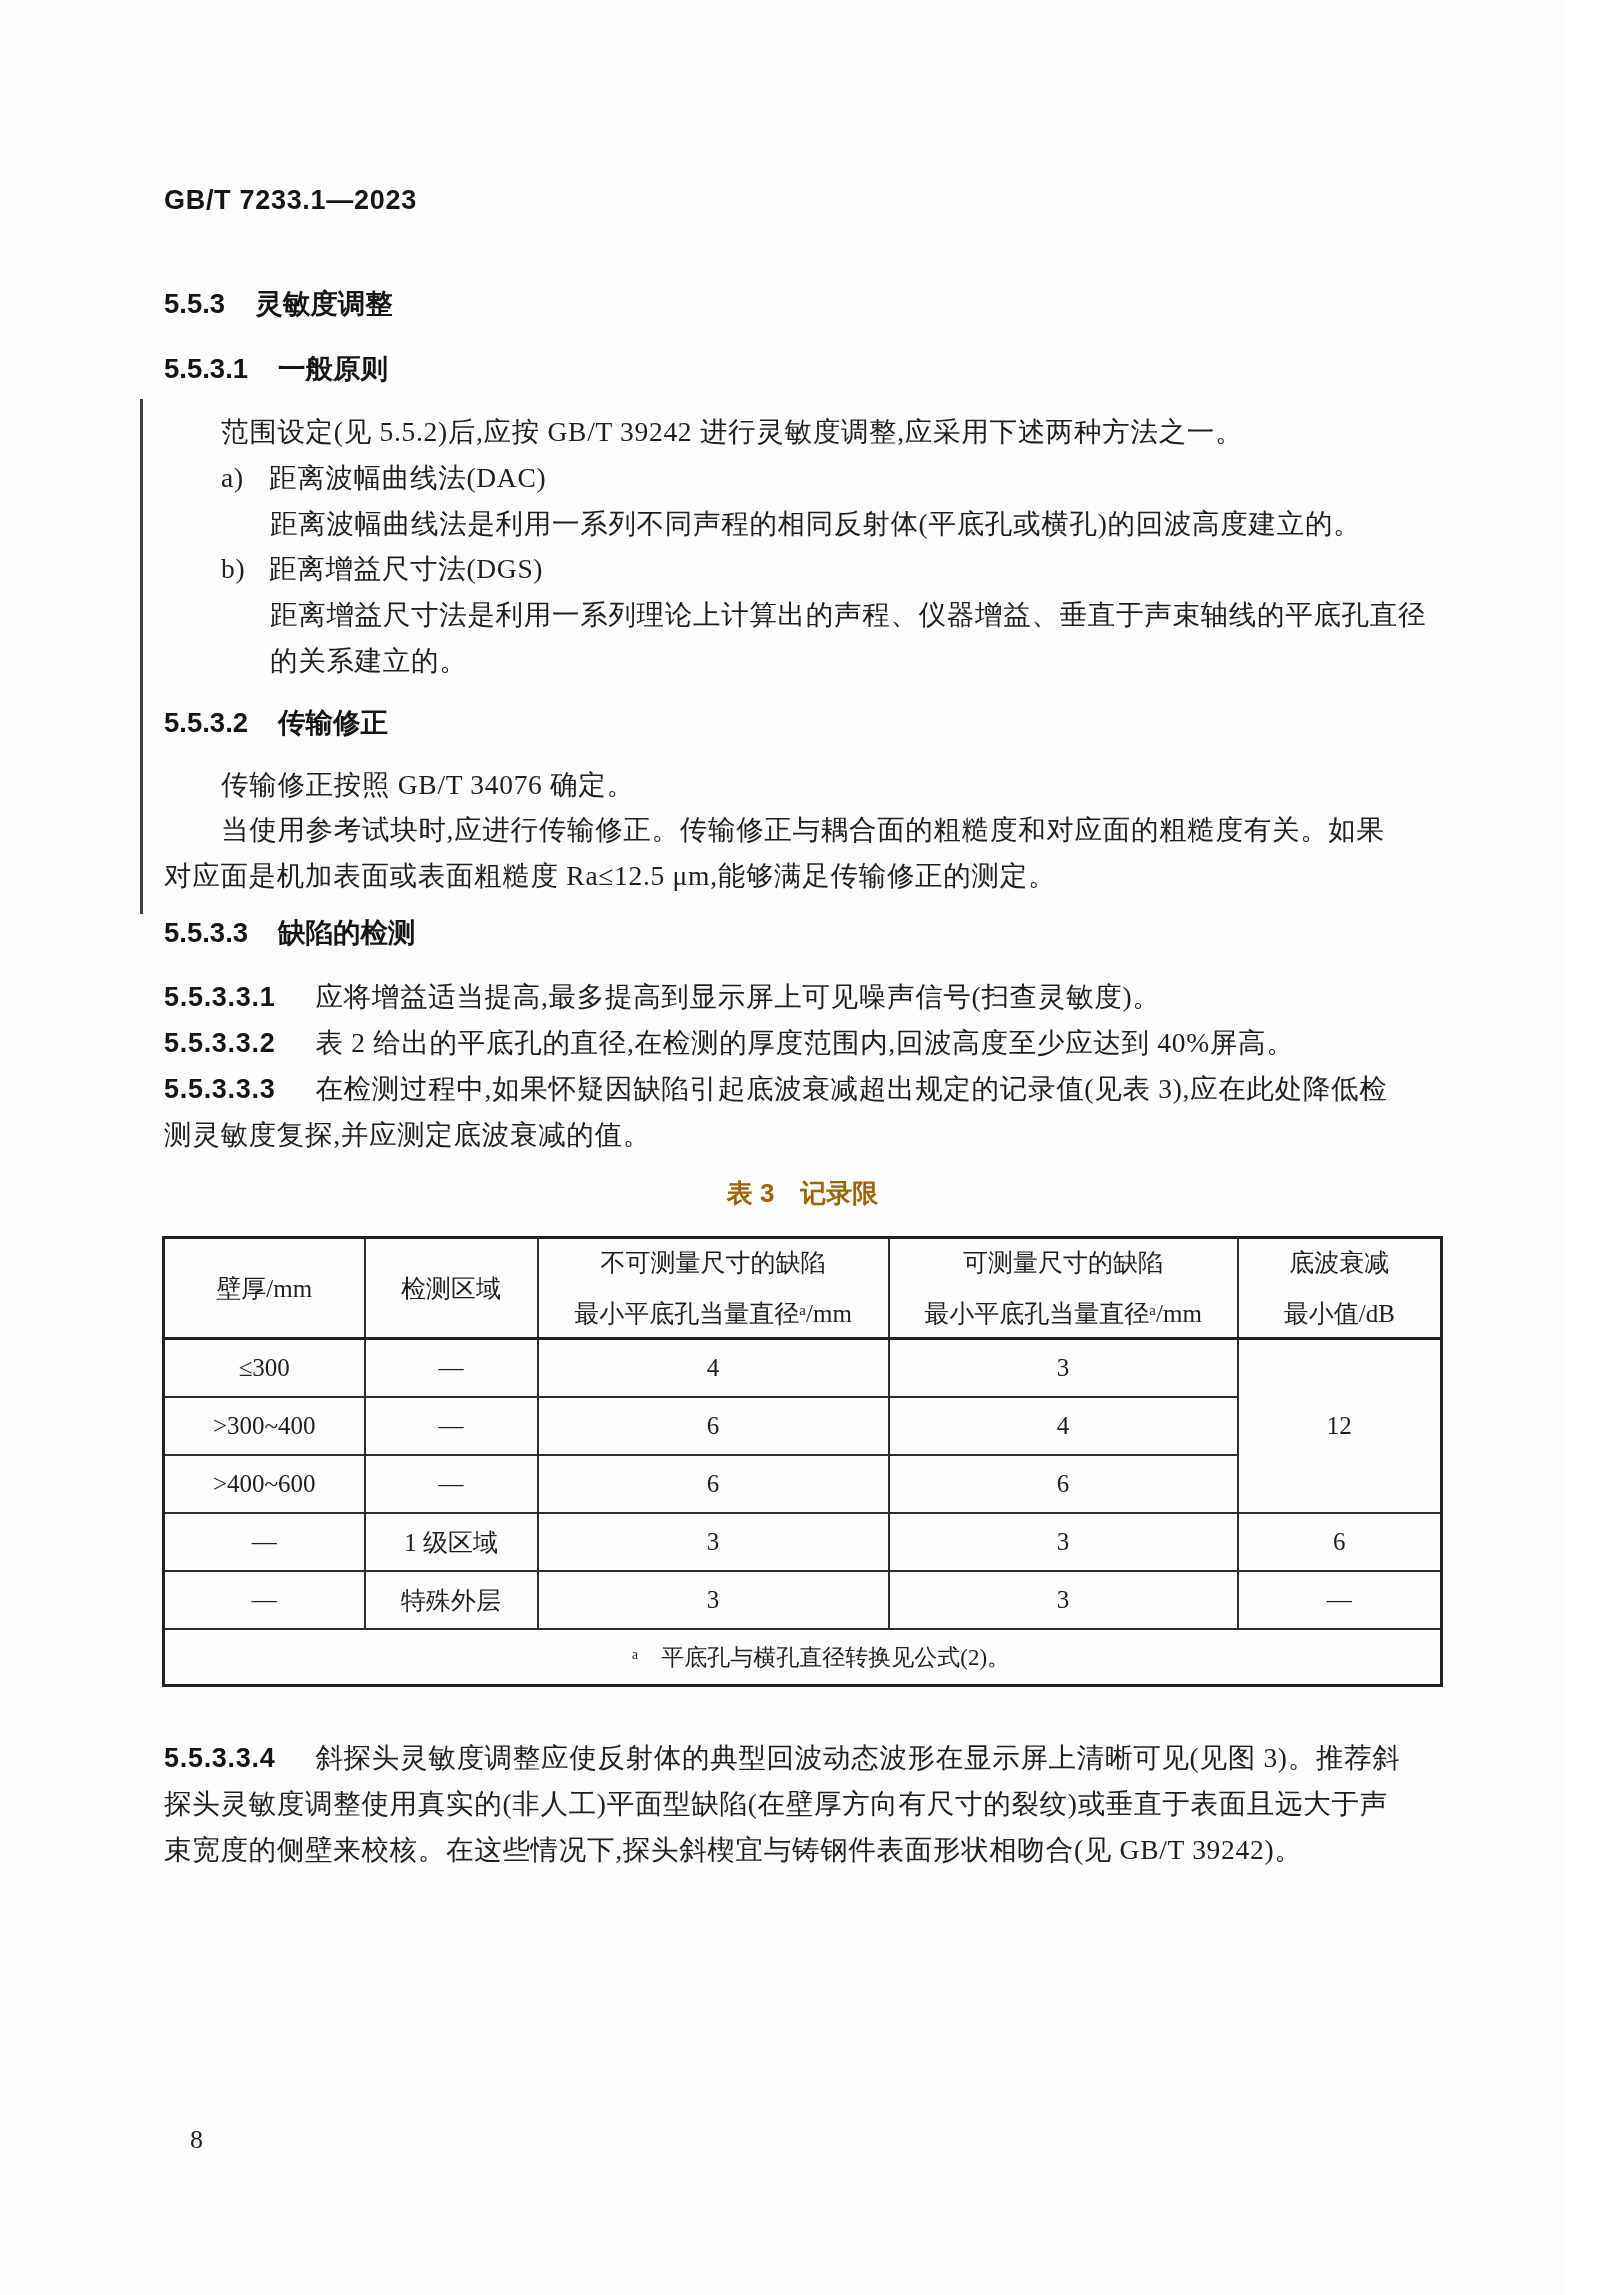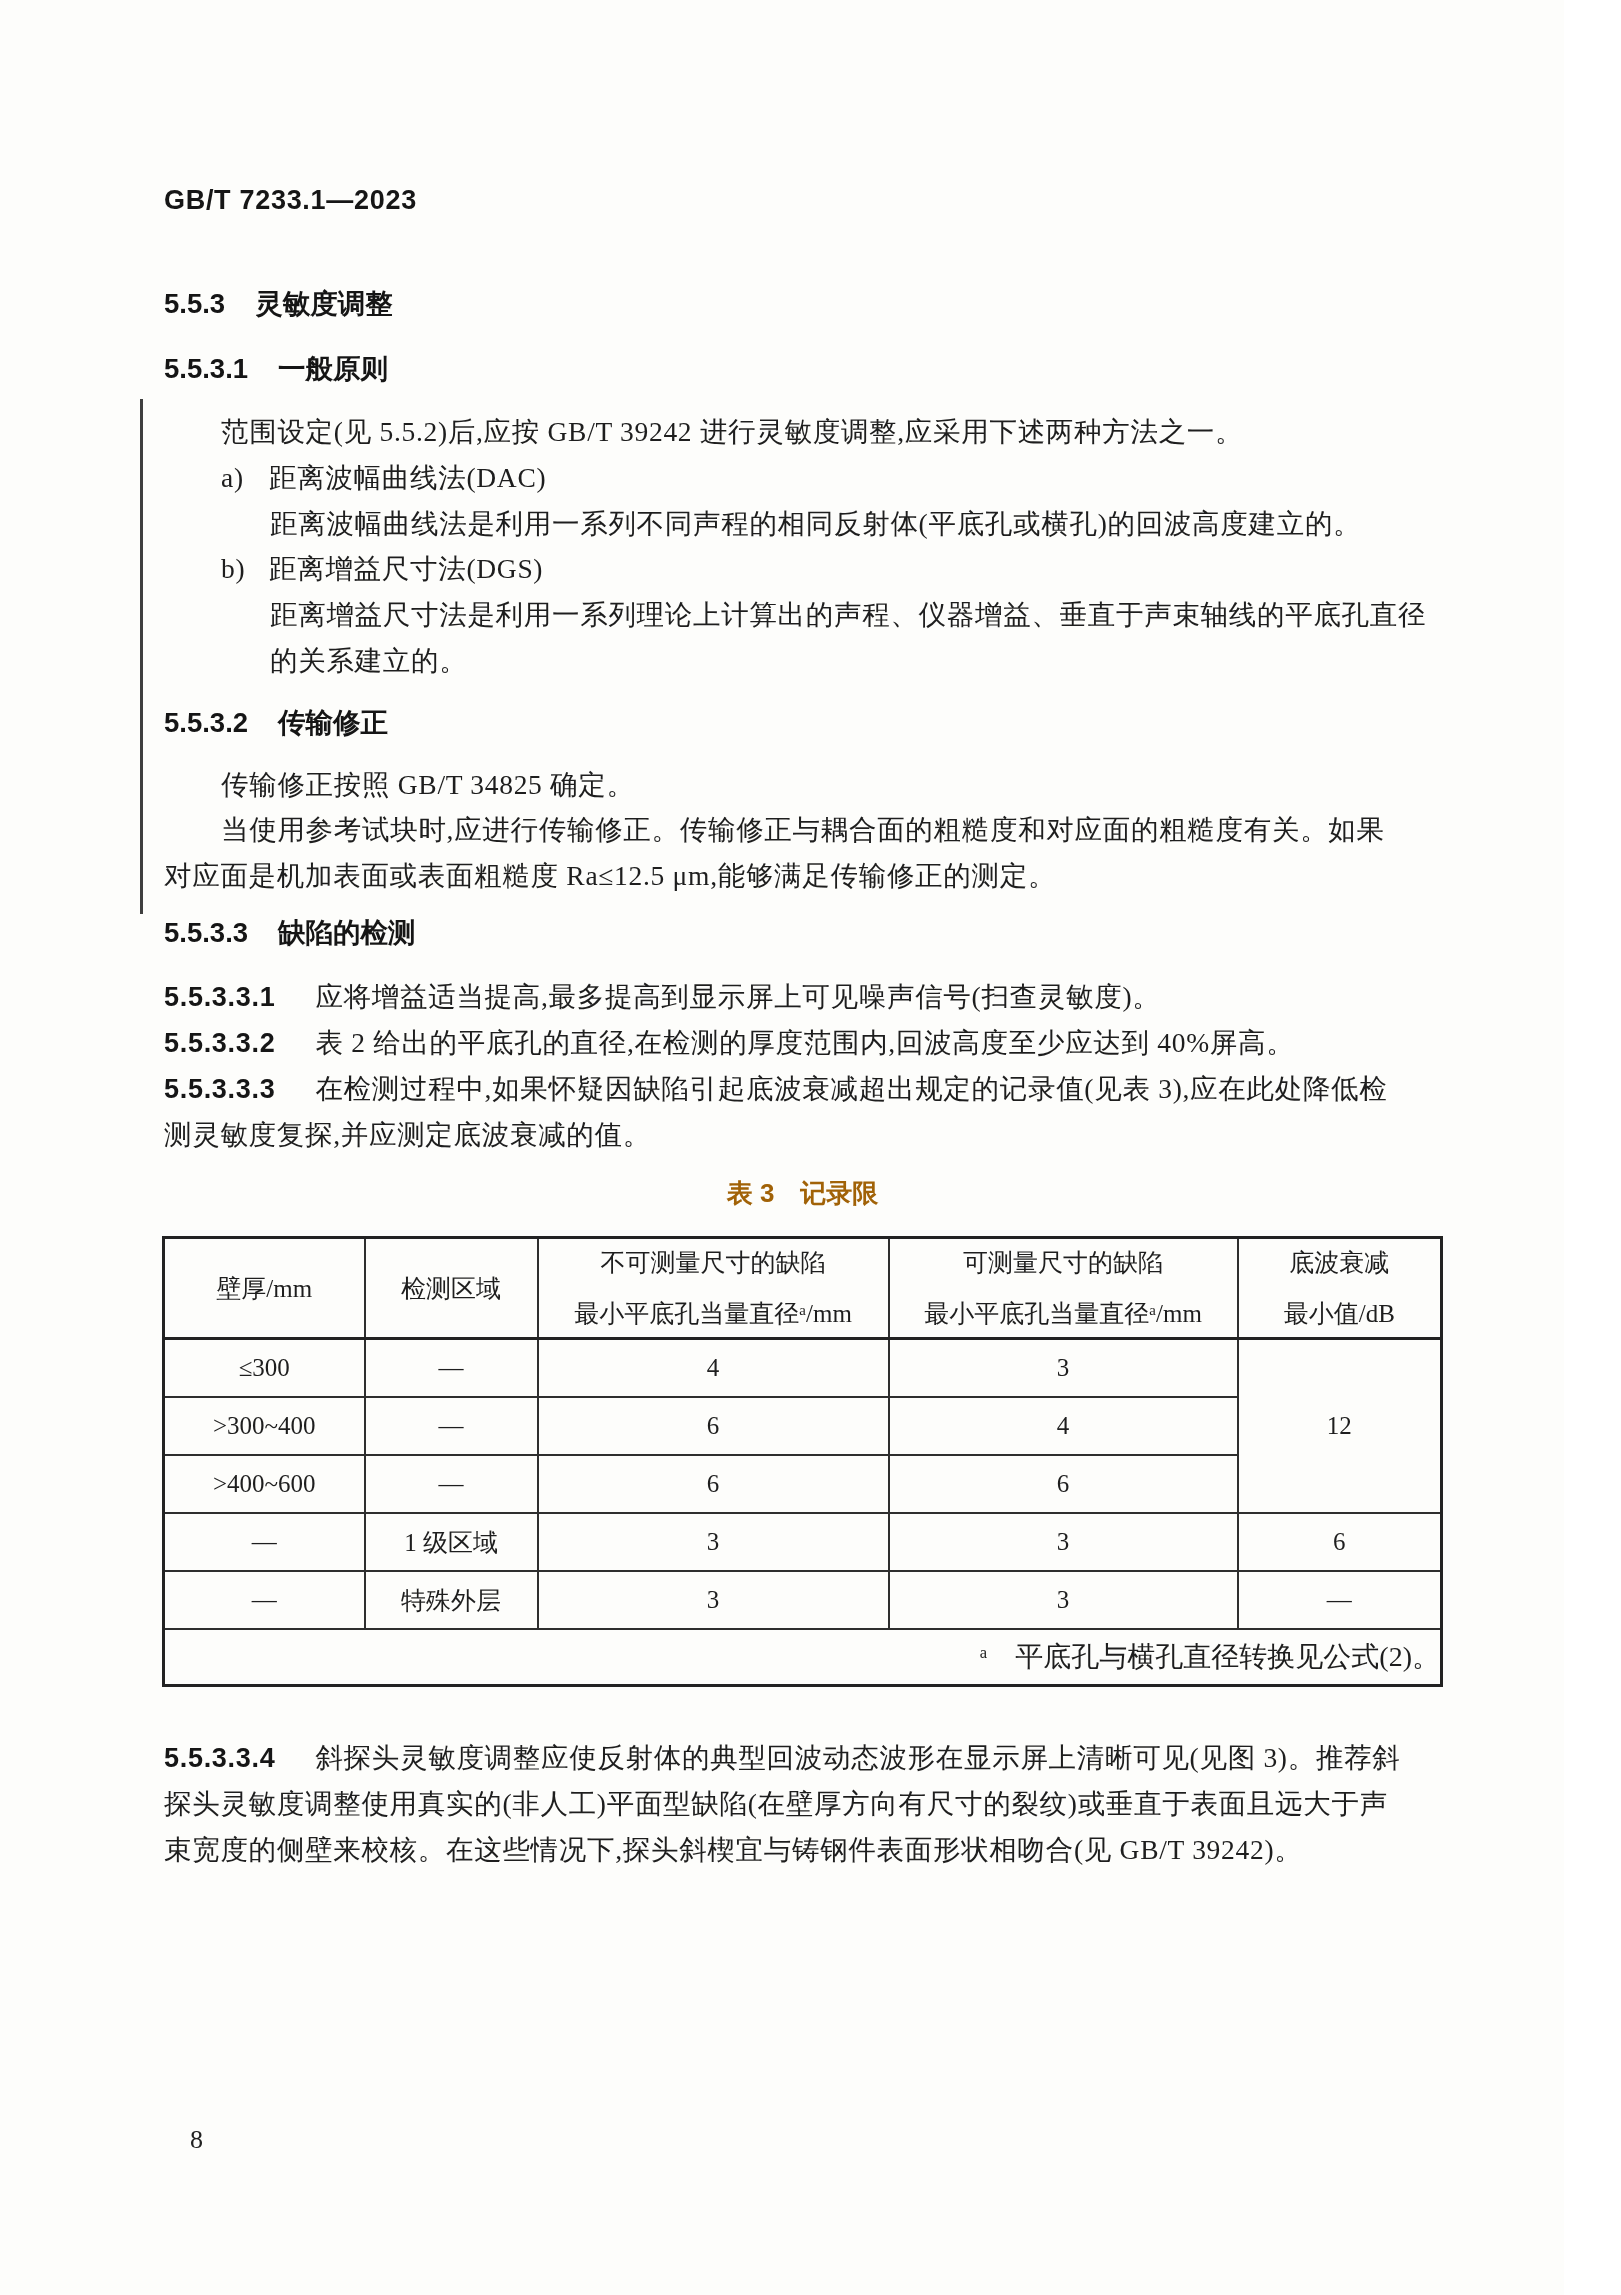--- a/index.html
+++ b/index.html
@@ -50,21 +50,21 @@
     text-align:center;vertical-align:middle;
     font-weight:normal;font-size:25px;color:#1e1e1e;
     padding:0;overflow:hidden;
   }
   table.t3 tr.thead-row th{
     height:98px;border-bottom:3.9px solid #222222;text-align:center;
   }
   table.t3 th .hline2{margin-top:18.3px;}
   table.t3 tr.body-row td{height:56px;}
   table.t3 td.fn{
-    height:54px;text-align:right;padding-left:37px;font-size:28px;
+    height:54px;text-align:center;padding-left:37px;font-size:23px;
   }
   .pagenum{font-size:26px;color:#222222;}
 </style>
 </head>
 <body>
 
 <div class="page">
 
   <div class="abs docnum" style="left:164px;top:185px">GB/T 7233.1—2023</div>
 
@@ -88,21 +88,21 @@
   <div class="abs body-line" style="left:221px;top:551px">
     <span class="li-label">b)</span><span class="li-title">距离增益尺寸法(DGS)</span>
   </div>
   <div class="abs body-line" style="left:270px;top:597px">距离增益尺寸法是利用一系列理论上计算出的声程、仪器增益、垂直于声束轴线的平底孔直径</div>
   <div class="abs body-line" style="left:270px;top:643px">的关系建立的。</div>
 
   <div class="abs heading" style="left:164px;top:705px">
     <span>5.5.3.2</span><span class="htitle">传输修正</span>
   </div>
 
-  <div class="abs body-line" style="left:221px;top:767px">传输修正按照 GB/T 34825 确定。</div>
+  <div class="abs body-line" style="left:221px;top:767px">传输修正按照 GB/T 34076 确定。</div>
   <div class="abs body-line" style="left:221px;top:812px">当使用参考试块时,应进行传输修正。传输修正与耦合面的粗糙度和对应面的粗糙度有关。如果</div>
   <div class="abs body-line" style="left:164px;top:858px">对应面是机加表面或表面粗糙度 Ra≤12.5 μm,能够满足传输修正的测定。</div>
 
   <div class="abs heading" style="left:164px;top:915px">
     <span>5.5.3.3</span><span class="htitle">缺陷的检测</span>
   </div>
 
   <div class="abs body-line" style="left:164px;top:979px">
     <span class="cnum">5.5.3.3.1</span><span class="ctext">应将增益适当提高,最多提高到显示屏上可见噪声信号(扫查灵敏度)。</span>
   </div>

